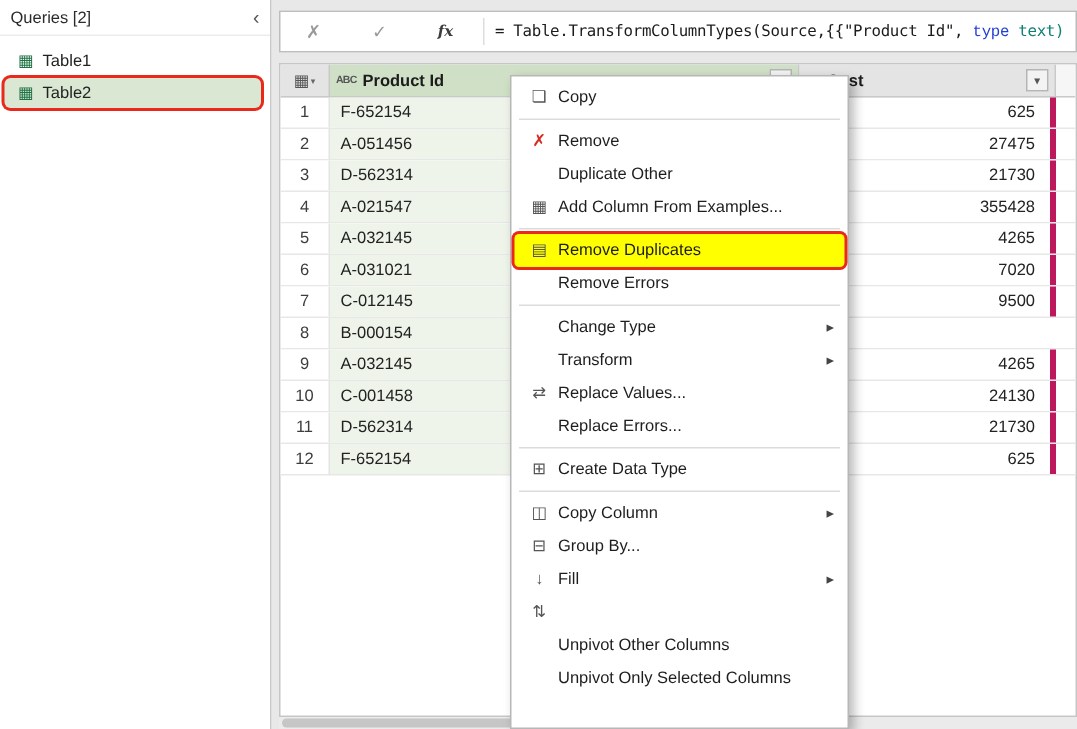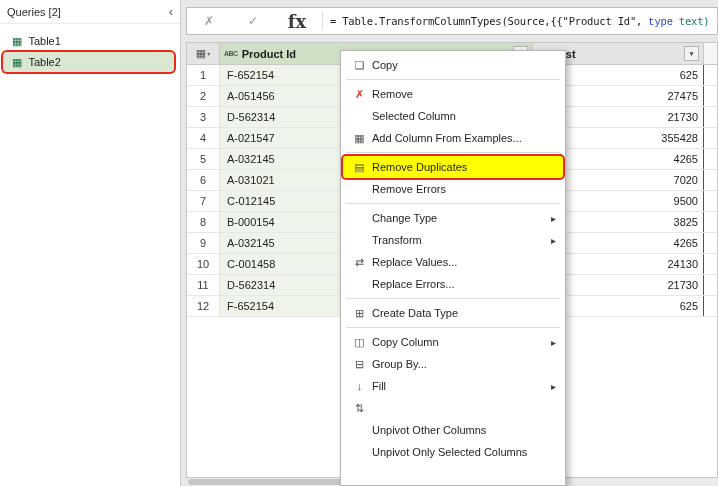--- a/index.html
+++ b/index.html
@@ -15,39 +15,39 @@
   .collapse{margin-left:auto;color:#555;font-size:13px;line-height:1;}
   .q-list{padding-top:6px;}
   .q-item{display:flex;align-items:center;height:20px;padding-left:9px;gap:6px;margin:1px 6px 1px 3px;border-radius:4px;}
   .q-item.sel{background:#d9e7d3;}
   .q-item.ring{box-shadow:0 0 0 2px #e8291c;}
   .q-ico{color:#1e7145;font-size:11px;line-height:1;}
 
   
   .fbar{position:absolute;left:186px;top:7px;width:532px;height:28px;background:#fff;border:1px solid #bdbdbd;display:flex;align-items:center;}
   .fbtn{width:44px;text-align:center;color:#9a9a9a;font-size:12px;}
-  .fbtn.fx{font-family:"DejaVu Serif",serif;font-weight:700;color:#3c3c3c;font-size:18px;}
+  .fbtn.fx{font-family:"DejaVu Serif",serif;font-style:italic;font-weight:700;color:#3c3c3c;font-size:10px;}
   .fdiv{width:1px;height:18px;background:#ddd;margin:0 3px;}
   .ftext{flex:1;overflow:hidden;white-space:nowrap;font-family:"DejaVu Sans Mono",monospace;font-size:10.5px;letter-spacing:-0.2px;padding-left:4px;}
 
   
   .grid{position:absolute;left:186px;top:42px;width:532px;height:436px;background:#fff;border:1px solid #c6c6c6;overflow:hidden;}
   .g-head{display:flex;height:22px;}
   .h-corner{width:33px;background:#e4e4e4;border-right:1px solid #c9c9c9;border-bottom:1px solid #c9c9c9;display:flex;align-items:center;justify-content:center;gap:1px;color:#555;}
   .h-corner .tiny{font-size:6px;color:#666;}
   .h-col{display:flex;align-items:center;border-right:1px solid #c9c9c9;border-bottom:1px solid #c9c9c9;padding:0 4px;gap:4px;font-weight:700;color:#1c1c1c;}
   .h-product{width:313px;background:#cfe0c6;}
   .h-cost{width:171px;background:#e4e4e4;}
   .h-fill{flex:1;background:#f6f6f6;border-bottom:1px solid #c9c9c9;}
   .h-type{font-size:7px;color:#555;letter-spacing:-0.5px;font-weight:700;}
   .h-filter{margin-left:auto;width:15px;height:15px;border:1px solid #b5b5b5;background:#f3f3f3;display:flex;align-items:center;justify-content:center;font-size:7px;color:#555;}
   .g-row{display:flex;height:21px;border-bottom:1px solid #e7e7e7;background:#fff;}
   .c-num{width:33px;text-align:center;line-height:21px;color:#3d3d3d;border-right:1px solid #e4e4e4;}
   .c-id{width:313px;line-height:21px;padding-left:7px;background:#eef4ea;border-right:1px solid #dfe8d9;}
-  .c-cost{width:171px;line-height:21px;text-align:right;padding-right:5px;border-right:1px solid #be185d;}
+  .c-cost{width:171px;line-height:21px;text-align:right;padding-right:10px;border-right:4px solid #be185d;}
 
   
   .cmenu{position:absolute;left:340px;top:50px;width:226px;height:436px;background:#fff;border:1px solid #b7b7b7;
          box-shadow:3px 3px 7px rgba(0,0,0,.28);padding:3px 2px;z-index:10;}
   .m-item{display:flex;align-items:center;height:22px;padding:0 7px 0 4px;color:#1e1e1e;}
   .m-ico{width:25px;text-align:center;font-size:11px;color:#555;line-height:1;}
   .m-lbl{flex:1;white-space:nowrap;}
   .m-arrow{color:#444;font-size:10px;}
   .m-item.hl{background:#ffff00;box-shadow:0 0 0 2px #e8291c;border-radius:3px;}
   .m-sep{height:1px;background:#dcdcdc;margin:3px 3px;}
@@ -134,21 +134,20 @@
         <div class="c-cost">7020</div>
       </div>
       <div class="g-row">
         <div class="c-num">7</div>
         <div class="c-id">C-012145</div>
         <div class="c-cost">9500</div>
       </div>
       <div class="g-row">
         <div class="c-num">8</div>
         <div class="c-id">B-000154</div>
-        <div class="c-cost">3825</div>
       </div>
       <div class="g-row">
         <div class="c-num">9</div>
         <div class="c-id">A-032145</div>
         <div class="c-cost">4265</div>
       </div>
       <div class="g-row">
         <div class="c-num">10</div>
         <div class="c-id">C-001458</div>
         <div class="c-cost">24130</div>
@@ -171,21 +170,21 @@
       <span class="m-ico">❏</span>
       <span class="m-lbl">Copy</span>
     </div>
     <div class="m-sep"></div>
     <div class="m-item">
       <span class="m-ico" style="color: rgb(214, 43, 31);">✗</span>
       <span class="m-lbl">Remove</span>
     </div>
     <div class="m-item">
       <span class="m-ico"></span>
-      <span class="m-lbl">Selected Column</span>
+      <span class="m-lbl">Duplicate Other</span>
     </div>
     <div class="m-item">
       <span class="m-ico">▦</span>
       <span class="m-lbl">Add Column From Examples...</span>
     </div>
     <div class="m-sep"></div>
     <div class="m-item hl">
       <span class="m-ico">▤</span>
       <span class="m-lbl">Remove Duplicates</span>
     </div>

